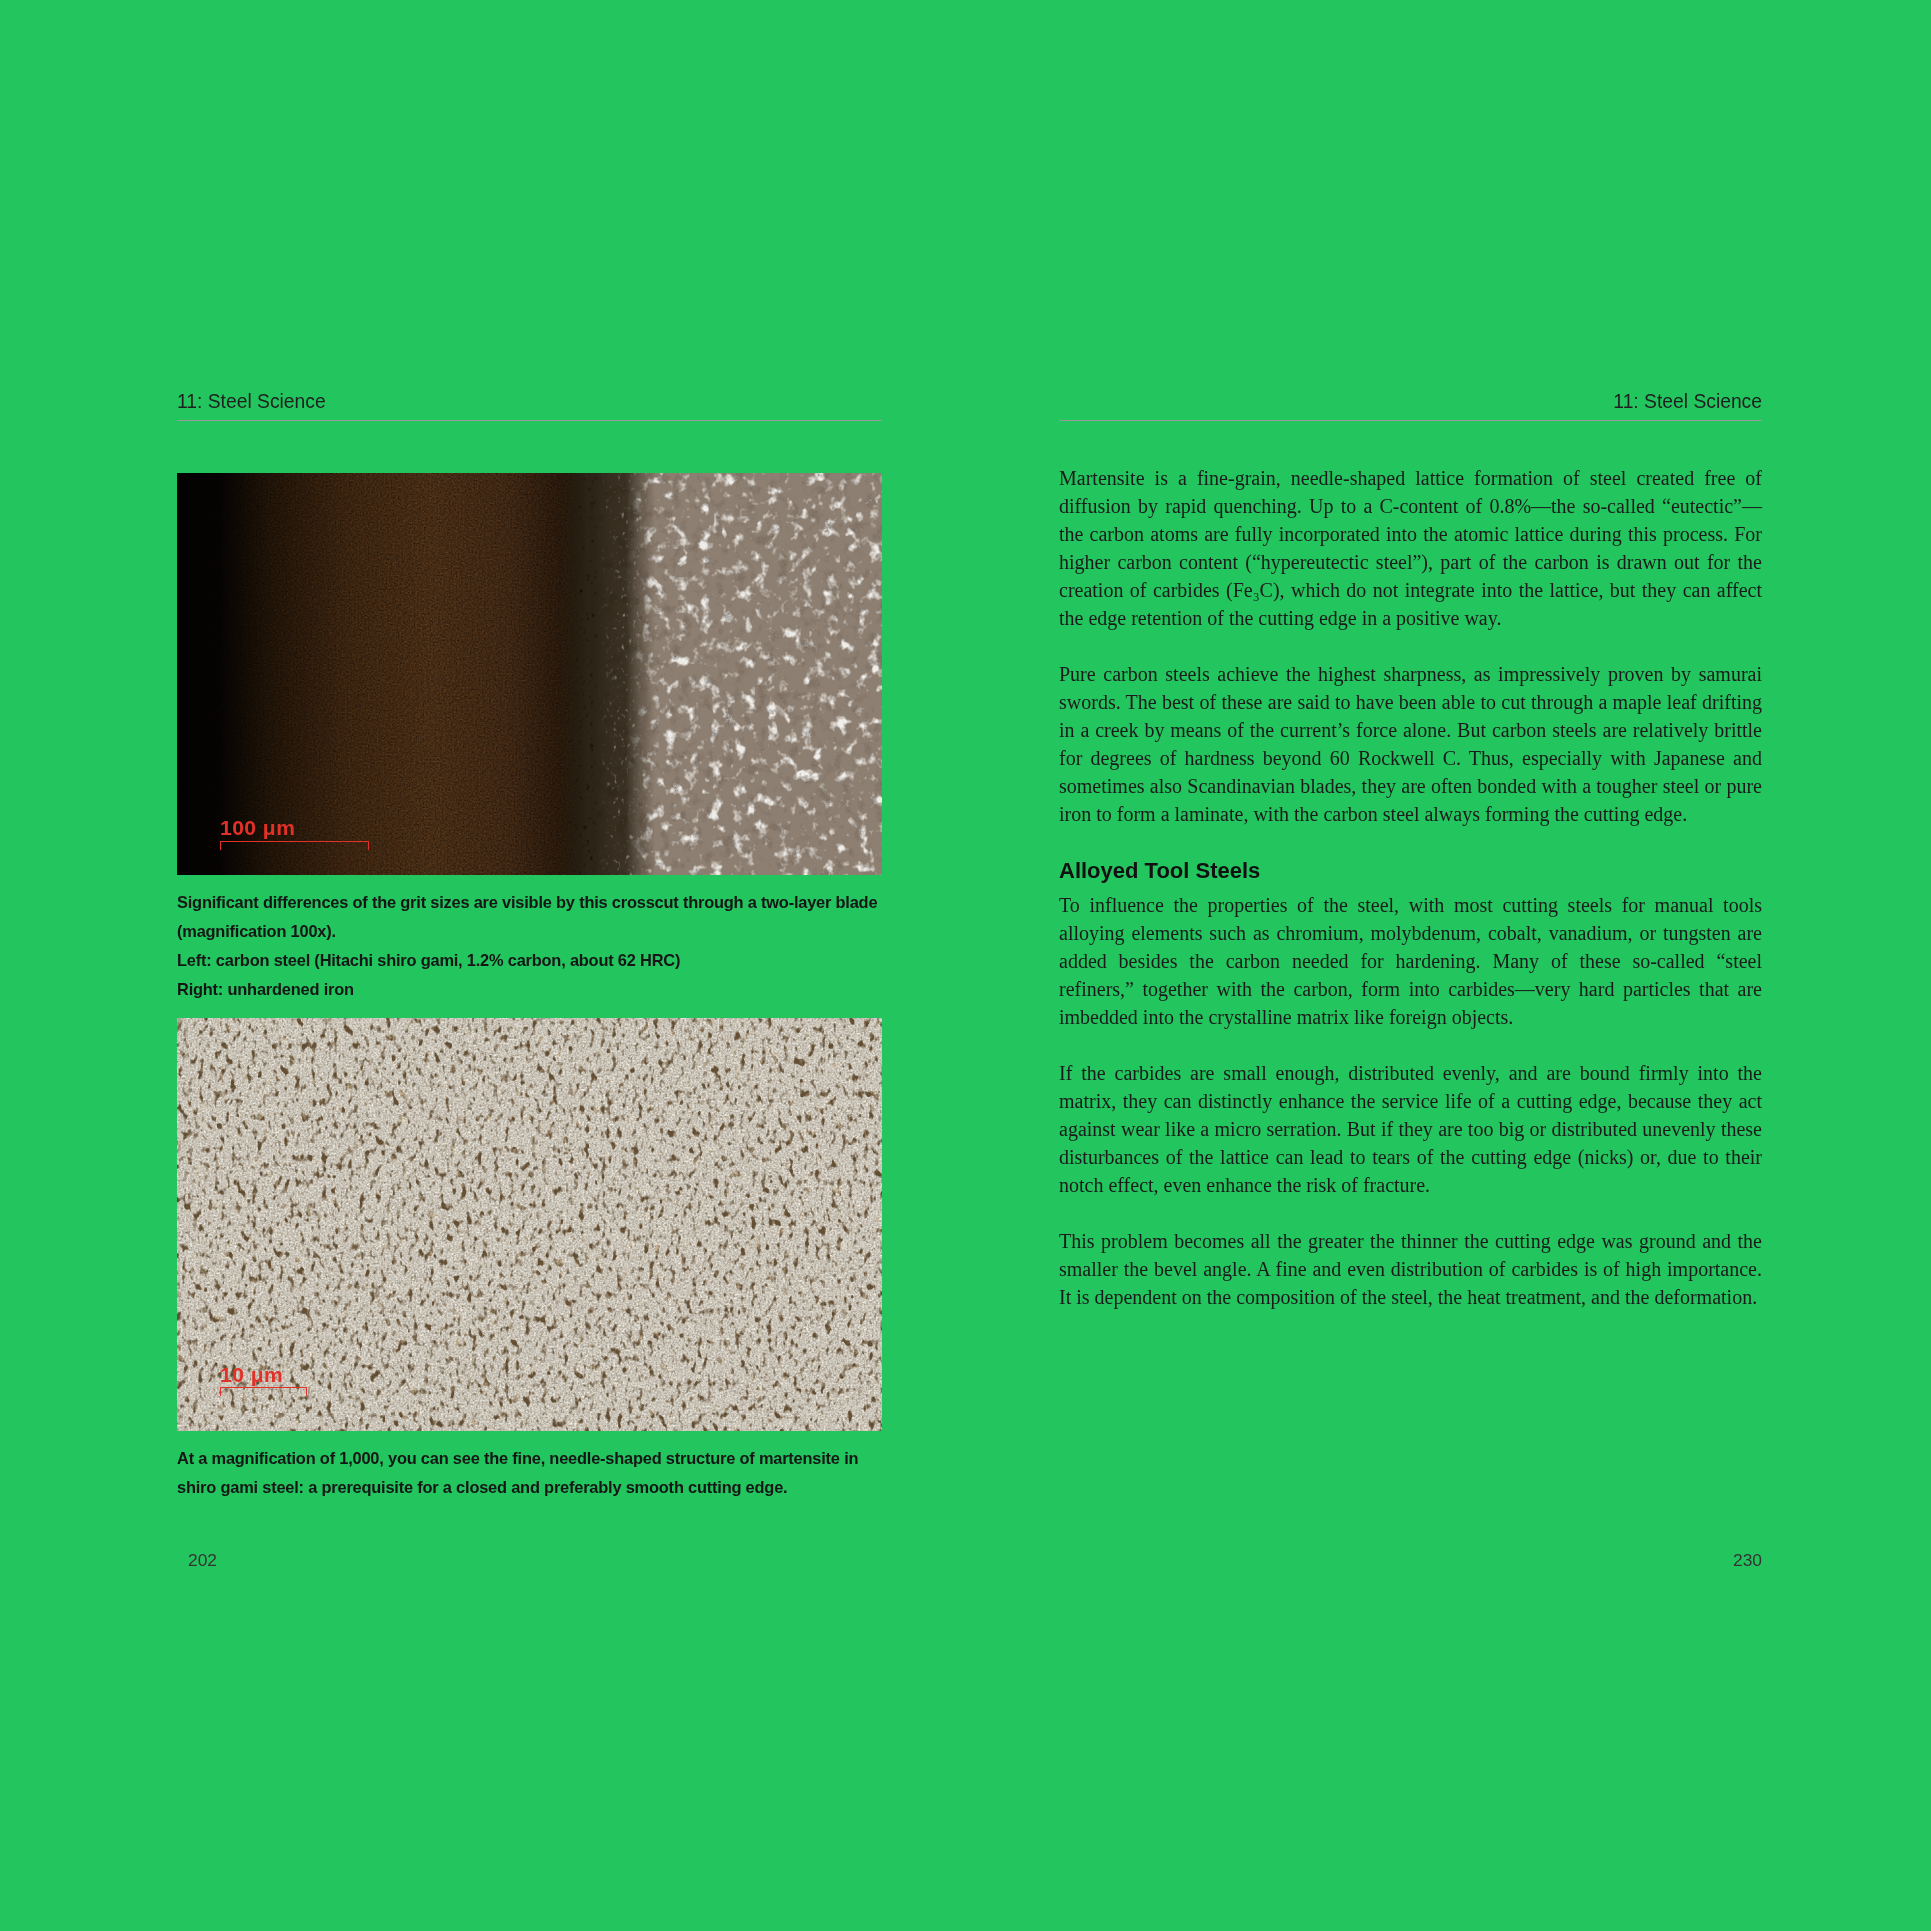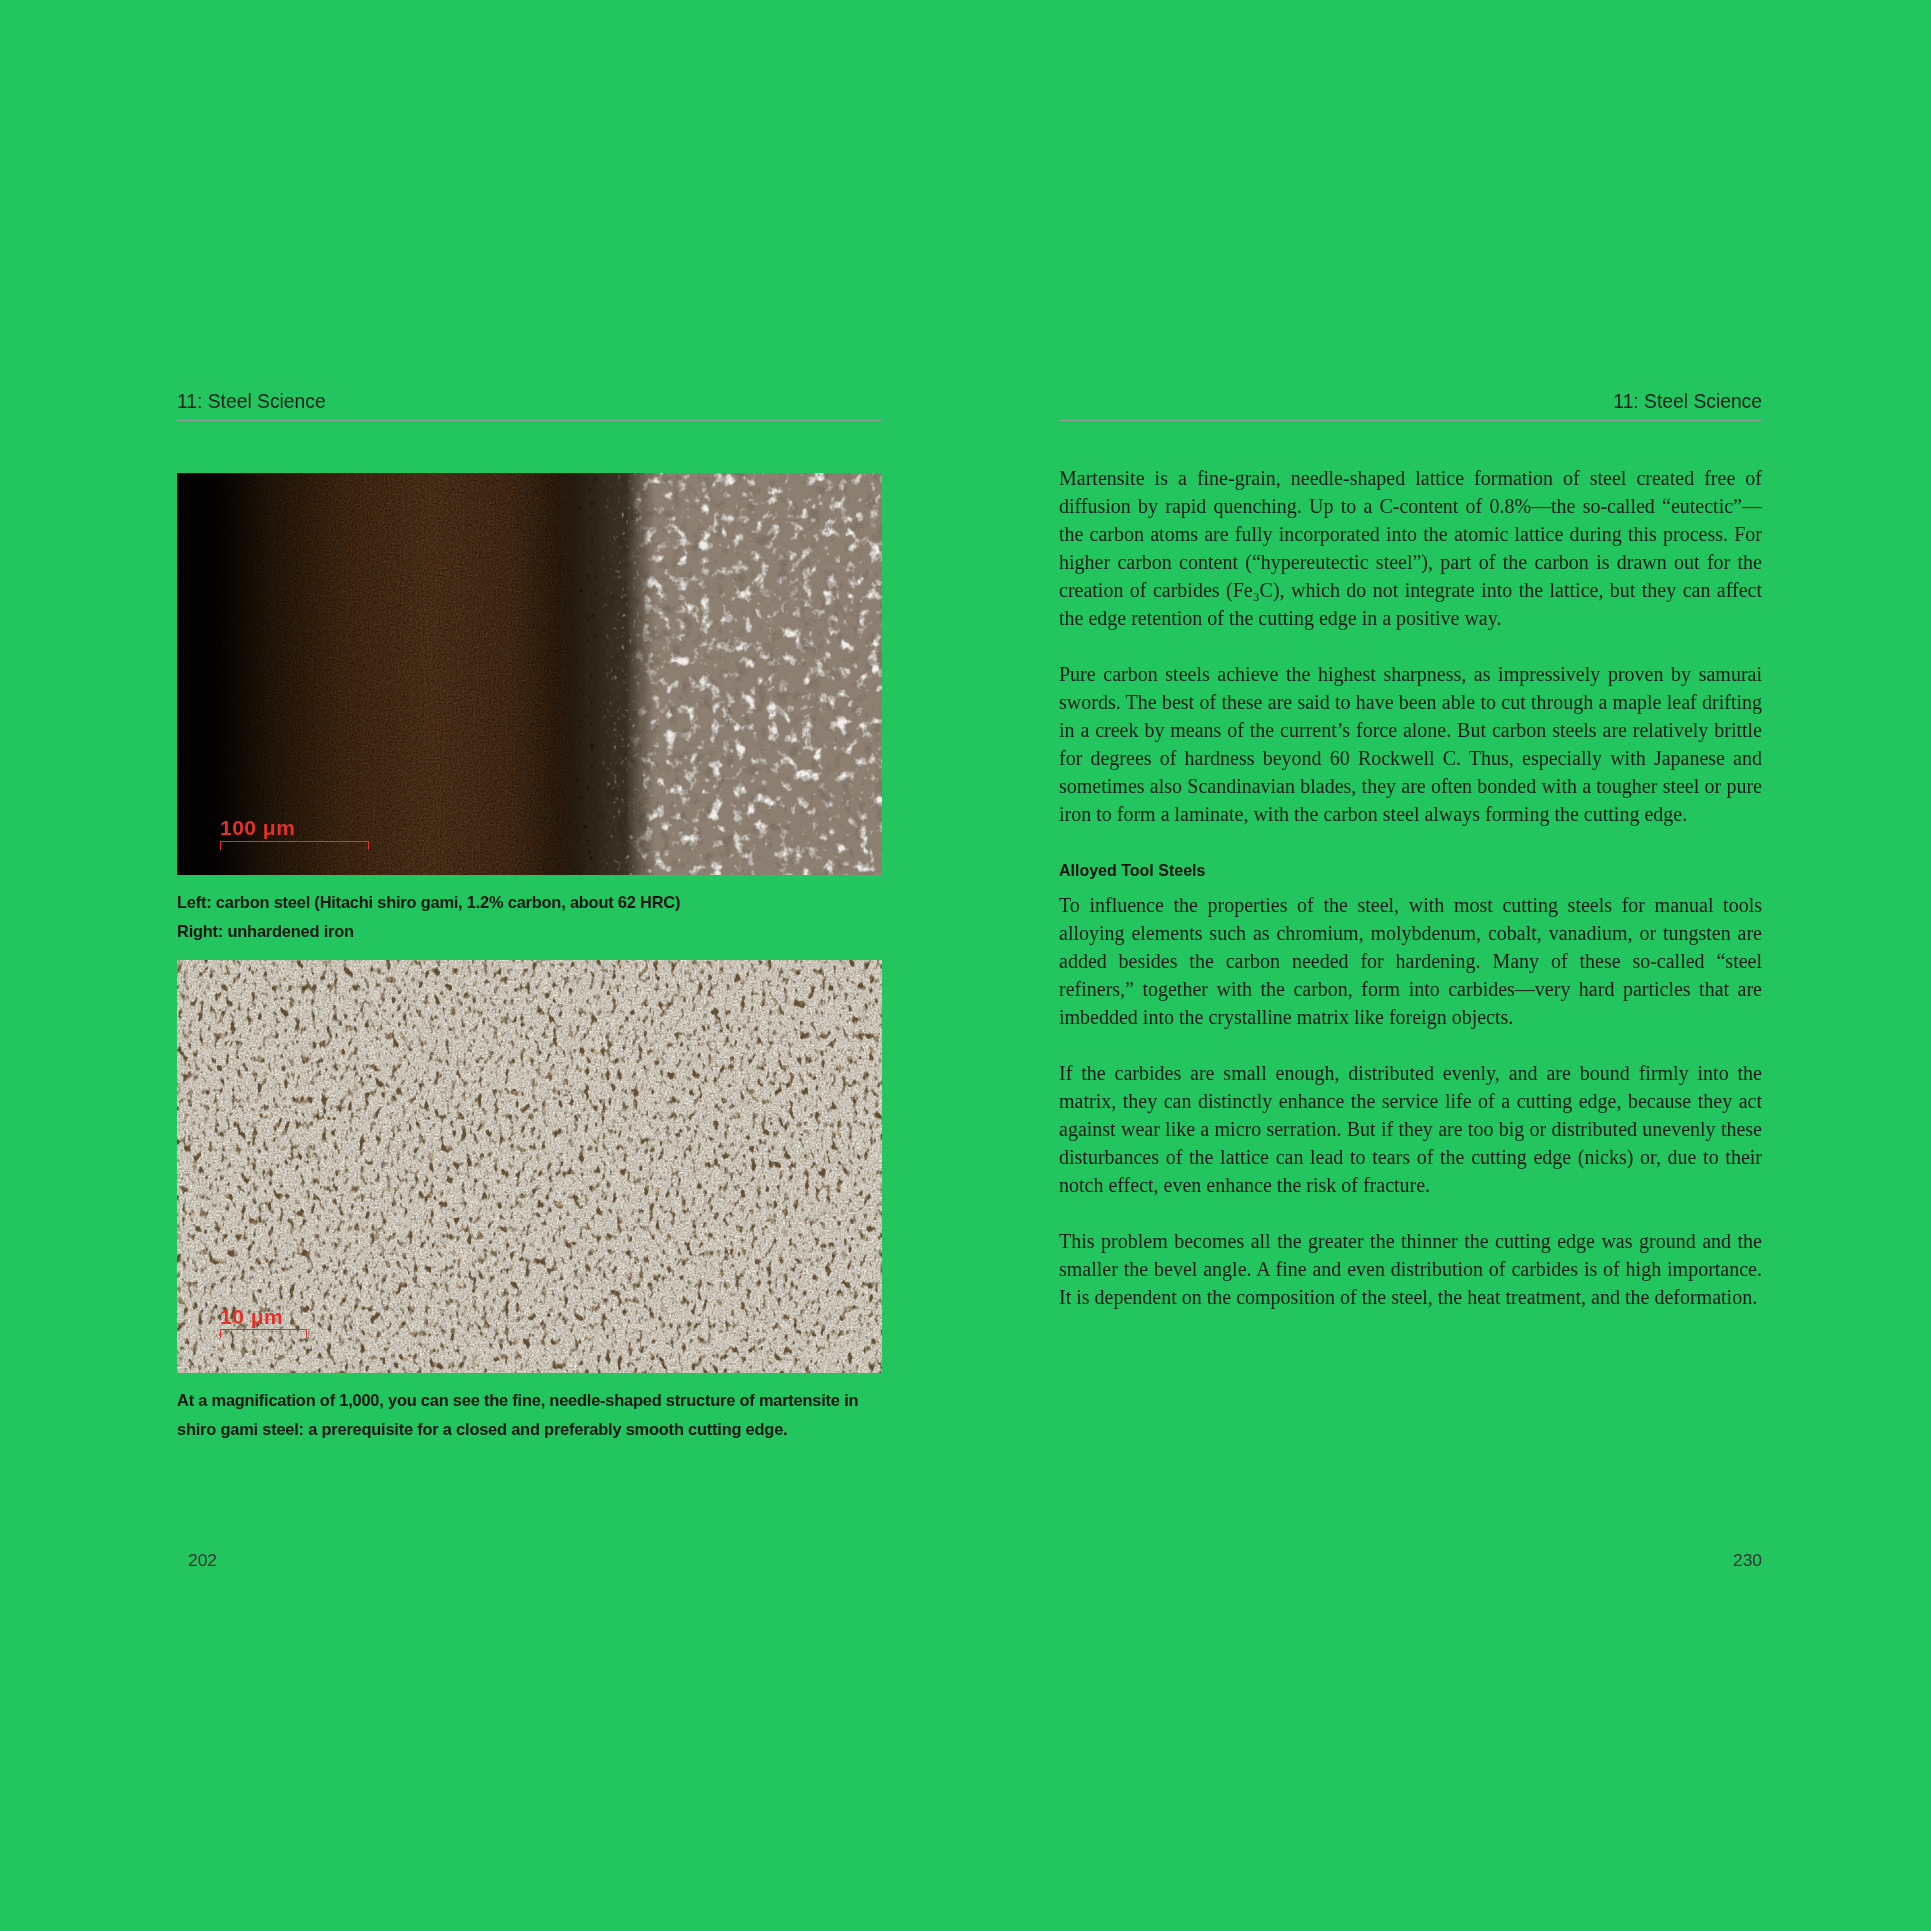--- a/index.html
+++ b/index.html
@@ -26,21 +26,21 @@
              border-left:1.9px solid #e23128;border-right:1.9px solid #e23128;border-top:1.9px solid #e23128;}
   .fig1 .scale-bar{bottom:25px;width:147px;}
   .fig2 .scale-bar{bottom:35px;width:85px;}
 
   .caption{margin-top:13.5px;}
   .caption p{margin:0;font-weight:bold;font-size:16.4px;line-height:29px;letter-spacing:-0.2px;color:#161616;}
 
   .body-text{margin-top:43px;}
   .body-text p{margin:0 0 28px 0;font-family:"Liberation Serif",serif;font-size:20px;
                line-height:28px;text-align:justify;color:#1b1b1b;}
-  .section-heading{margin:25px 0 5.8px 0;font-size:16px;line-height:29px;font-weight:bold;color:#111;}
+  .section-heading{margin:25px 0 5.8px 0;font-size:22px;line-height:29px;font-weight:bold;color:#111;}
 
   .page-number{position:absolute;top:1160px;font-size:17.4px;color:#333;}
   .page-number.left{left:11px;}
   .page-number.right{right:0;}
 </style>
 </head>
 <body>
 
 <div class="canvas">
 
@@ -103,20 +103,21 @@
         <rect x="0" y="0" width="730" height="416" filter="url(#fgrain)" opacity="0.5"></rect>
         <rect x="430" y="0" width="300" height="416" filter="url(#fwhite)" opacity="0.9" mask="url(#mRight)"></rect>
         <rect x="430" y="0" width="300" height="416" filter="url(#fcoarse)" opacity="0.85" mask="url(#mRight)"></rect>
         <rect x="395" y="0" width="100" height="416" filter="url(#fband)" opacity="0.9" mask="url(#mBand)"></rect>
       </svg>
       <span class="scale-label">100 μm</span>
       <div class="scale-bar"></div>
     </div>
 
     <div class="caption">
+      <p>Significant differences of the grit sizes are visible by this crosscut through a two-layer blade (magnification 100x).</p>
       <p>Left: carbon steel (Hitachi shiro gami, 1.2% carbon, about 62 HRC)</p>
       <p>Right: unhardened iron</p>
     </div>
 
     <div class="figure fig2">
       <svg viewBox="0 0 730 428" preserveAspectRatio="none">
         <defs>
           <filter id="mtan" x="0%" y="0%" width="100%" height="100%">
             <feTurbulence type="fractalNoise" baseFrequency="0.035 0.06" numOctaves="4" seed="9"></feTurbulence>
             <feColorMatrix type="matrix" values="0 0 0 0 0.76  0 0 0 0 0.63  0 0 0 0 0.44  1.8 1.8 1.8 0 -1.1"></feColorMatrix>

